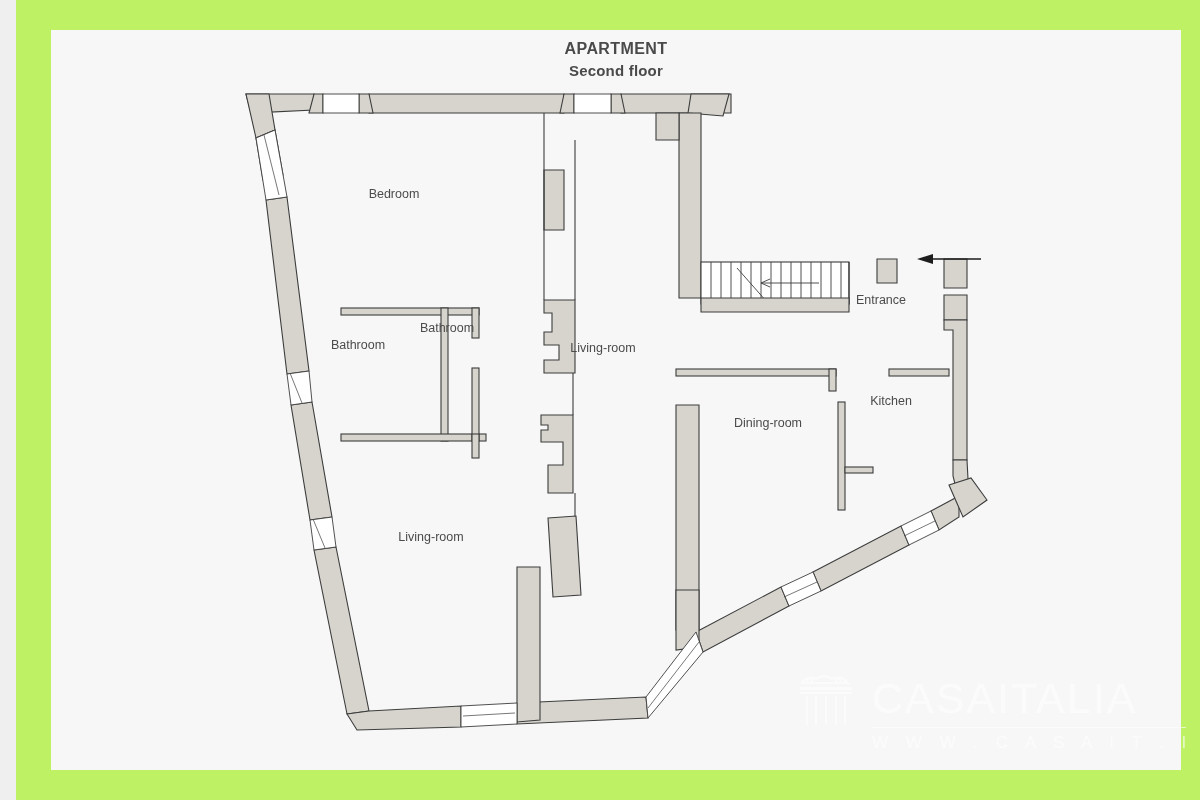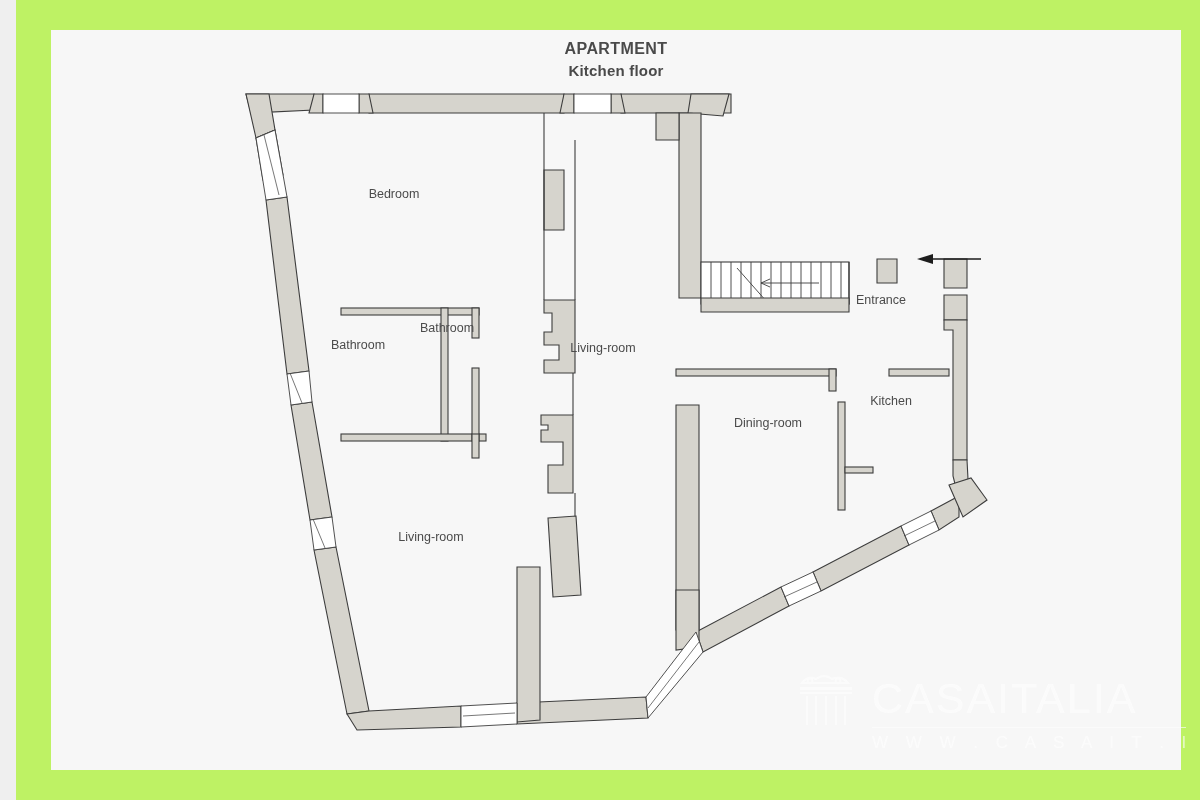--- a/index.html
+++ b/index.html
@@ -105,21 +105,21 @@
 </style>
 </head>
 <body>
 
 <div id="page">
 
   <div id="plan-card">
 
     <div id="title-block">
       <div id="title-main">APARTMENT</div>
-      <div id="title-sub">Kitchen floor</div>
+      <div id="title-sub">Second floor</div>
     </div>
 
     <svg id="plan-svg" viewBox="0 0 1130 740">
 
       <g fill="#d6d4cd" stroke="#3d3d3d" stroke-width="1.1" stroke-linejoin="miter">
 
         <path d="M 195,64 L 263,64 L 263,80 L 200,83 Z"></path>
 
         <path d="M 318,64 L 513,64 L 513,83 L 318,83 Z"></path>
 

